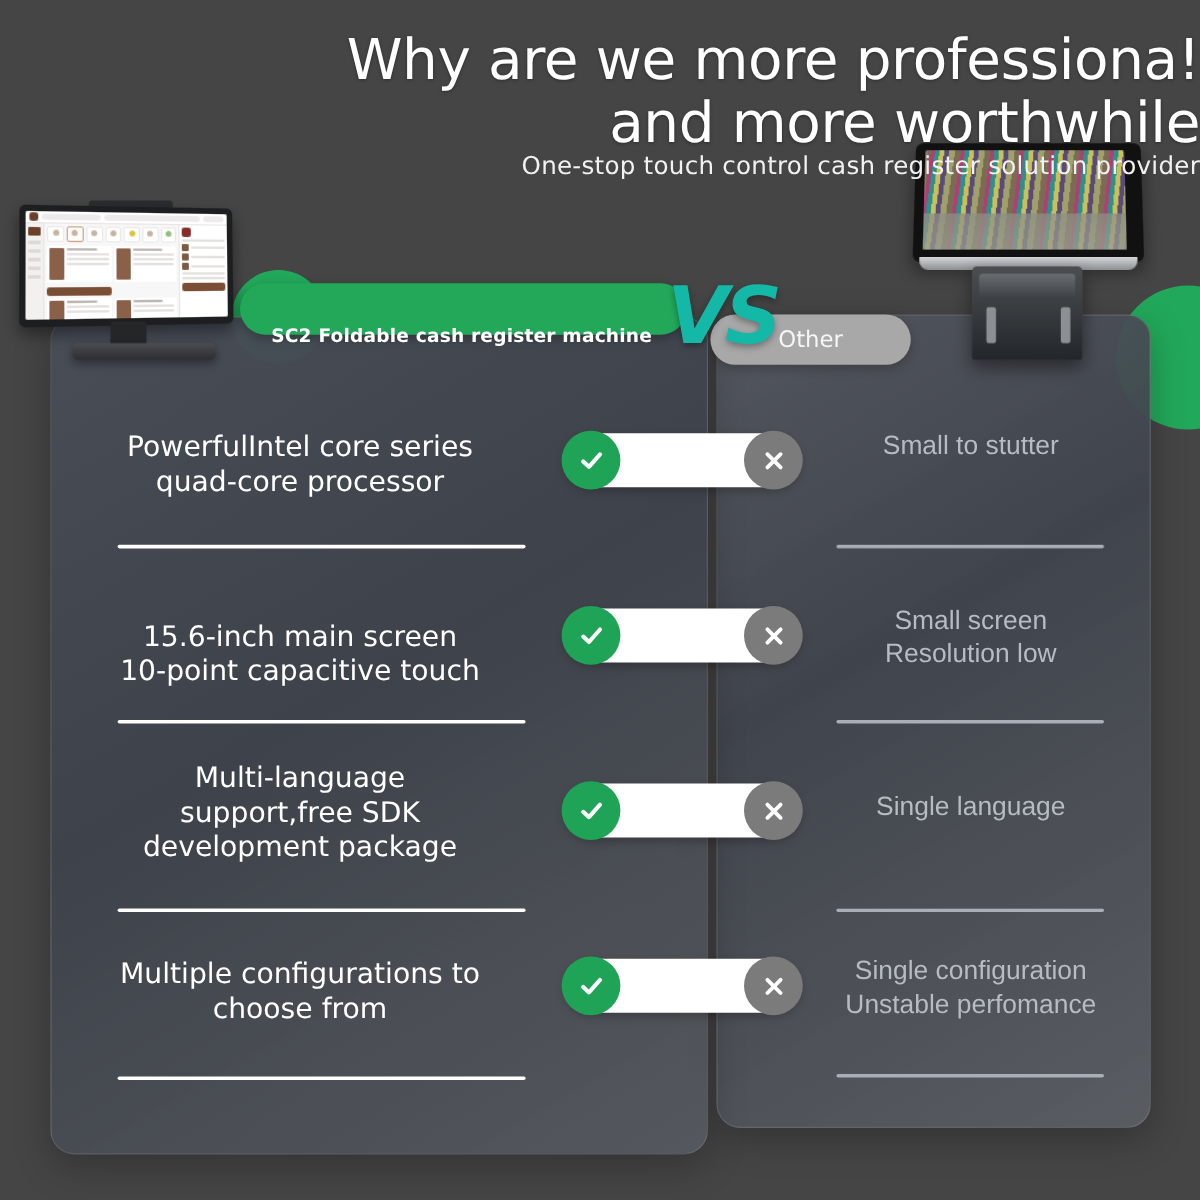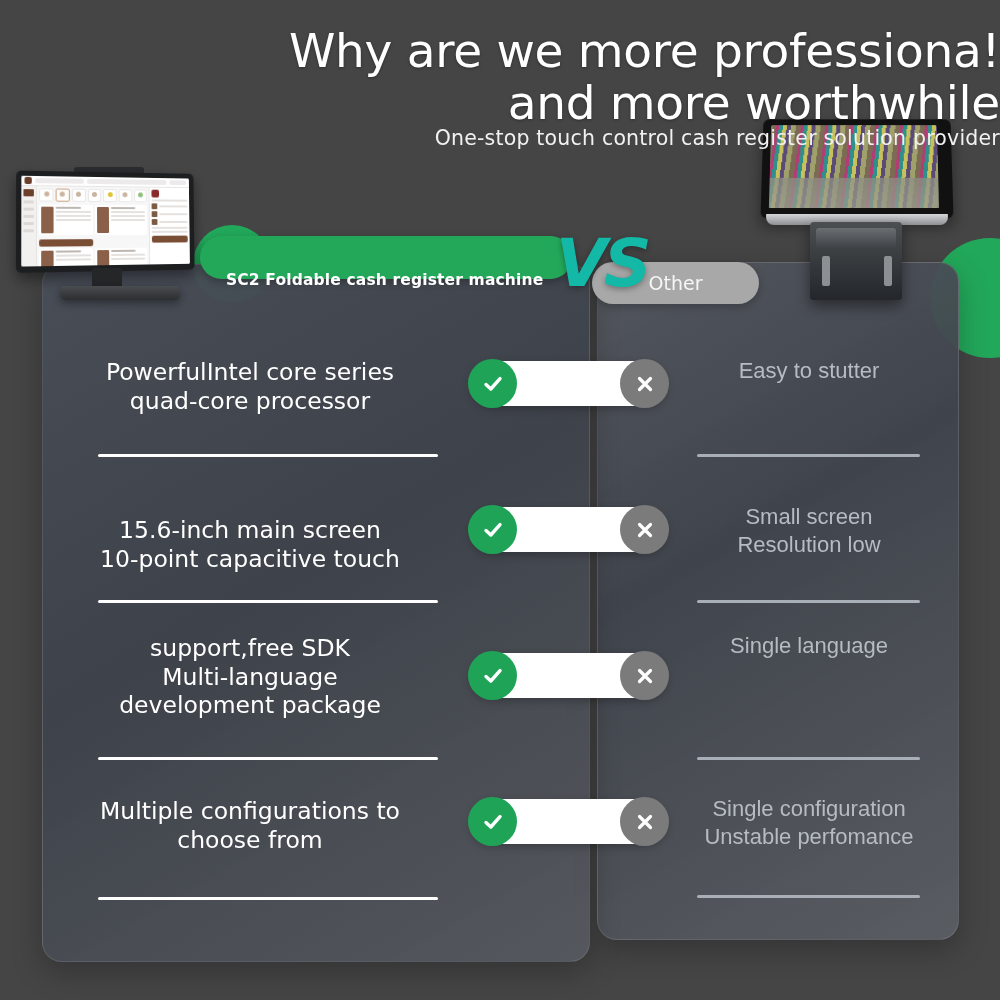--- a/index.html
+++ b/index.html
@@ -367,21 +367,21 @@
             <path d="M6 13.5 L10.8 18 L20 7.6" stroke="#fff" stroke-width="3.4" fill="none" stroke-linecap="round" stroke-linejoin="round"></path>
           </svg>
       </div>
       <div class="circ no">
         <svg width="24" height="24" viewBox="0 0 24 24">
             <path d="M6.5 6.5 L17.5 17.5 M17.5 6.5 L6.5 17.5" stroke="#fff" stroke-width="3.2" stroke-linecap="round"></path>
           </svg>
       </div>
     </div>
     <div class="feat-right" style="top:357px">
-      <div>Easy to stutter</div>
+      <div>Small to stutter</div>
     </div>
     <div class="div-left" style="top:454px"></div>
     <div class="div-right" style="top:454px"></div>
   </div>
 
   <div class="frow">
     <div class="feat-left" style="top:516px">
       <div>15.6-inch main screen</div>
       <div>10-point capacitive touch</div>
     </div>
@@ -400,37 +400,37 @@
     <div class="feat-right" style="top:503px">
       <div>Small screen</div>
       <div>Resolution low</div>
     </div>
     <div class="div-left" style="top:600px"></div>
     <div class="div-right" style="top:600px"></div>
   </div>
 
   <div class="frow">
     <div class="feat-left" style="top:634px">
+      <div>Multi-language</div>
       <div>support,free SDK</div>
-      <div>Multi-language</div>
       <div>development package</div>
     </div>
     <div class="toggle" style="top:653px">
       <div class="circ ok">
         <svg width="26" height="26" viewBox="0 0 26 26">
             <path d="M6 13.5 L10.8 18 L20 7.6" stroke="#fff" stroke-width="3.4" fill="none" stroke-linecap="round" stroke-linejoin="round"></path>
           </svg>
       </div>
       <div class="circ no">
         <svg width="24" height="24" viewBox="0 0 24 24">
             <path d="M6.5 6.5 L17.5 17.5 M17.5 6.5 L6.5 17.5" stroke="#fff" stroke-width="3.2" stroke-linecap="round"></path>
           </svg>
       </div>
     </div>
-    <div class="feat-right" style="top:632px">
+    <div class="feat-right" style="top:658px">
       <div>Single language</div>
     </div>
     <div class="div-left" style="top:757px"></div>
     <div class="div-right" style="top:757px"></div>
   </div>
 
   <div class="frow">
     <div class="feat-left" style="top:797px">
       <div>Multiple configurations to</div>
       <div>choose from</div>

